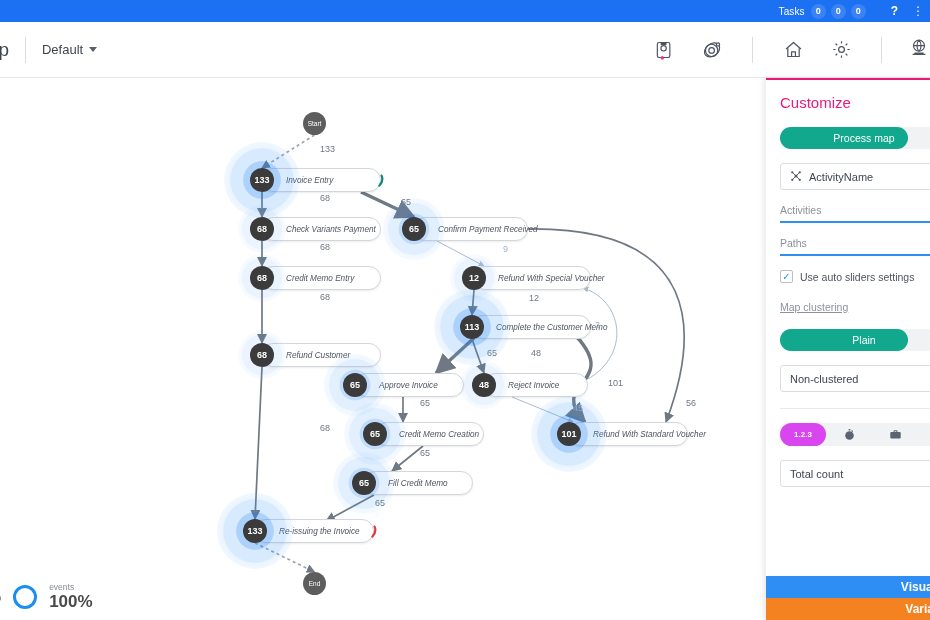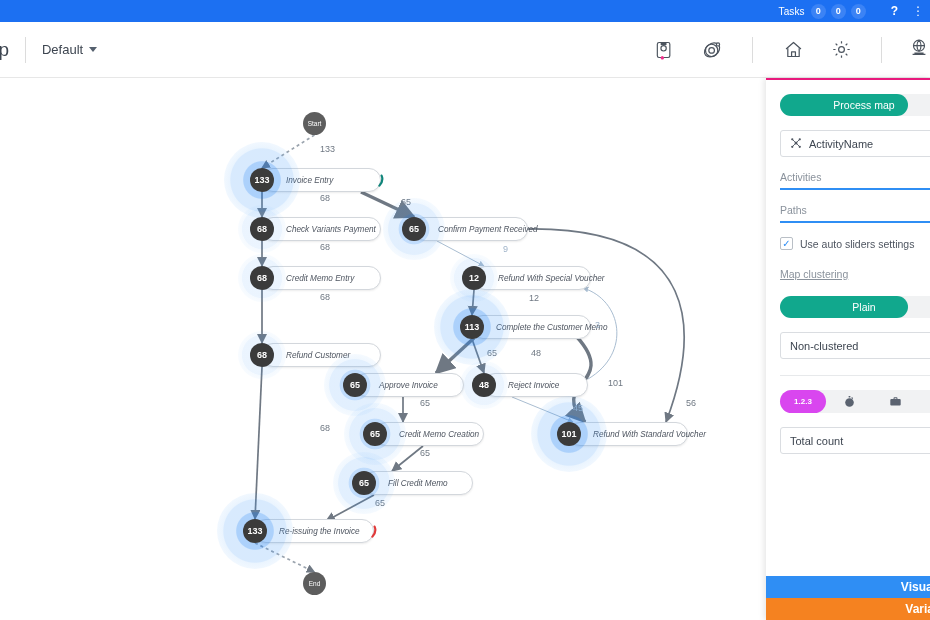--- a/index.html
+++ b/index.html
@@ -408,24 +408,33 @@
         <div class="edge-label" style="left: 531px; top: 270px;">48</div>
         <div class="edge-label light" style="left: 595px; top: 242px;">3</div>
         <div class="edge-label" style="left: 420px; top: 320px;">65</div>
         <div class="edge-label" style="left: 420px; top: 370px;">65</div>
         <div class="edge-label" style="left: 375px; top: 420px;">65</div>
         <div class="edge-label light" style="left: 573px; top: 325px;">45</div>
         <div class="edge-label" style="left: 608px; top: 300px;">101</div>
         <div class="edge-label" style="left: 686px; top: 320px;">56</div>
       </div>
 
+    <div class="stats">
+      <span class="stat-pct-clip">%</span>
+      <span class="donut"></span>
+      <span class="stat-text">
+        <span class="stat-cap" style="display:block">events</span>
+        <span class="stat-val" style="display:block">100%</span>
+      </span>
+    </div>
   </div>
 
   <div class="panel">
     <div class="panel-inner">
+      <div class="panel-title">Customize</div>
 
       <div class="seg-wrap">
         <div class="seg-active">Process map</div>
       </div>
 
       <div class="field">
         <span>
           <svg width="12" height="12" viewBox="0 0 16 16" fill="#4e5560">
             <circle cx="3" cy="3" r="1.5"></circle>
               <circle cx="13" cy="3" r="1.5"></circle>

